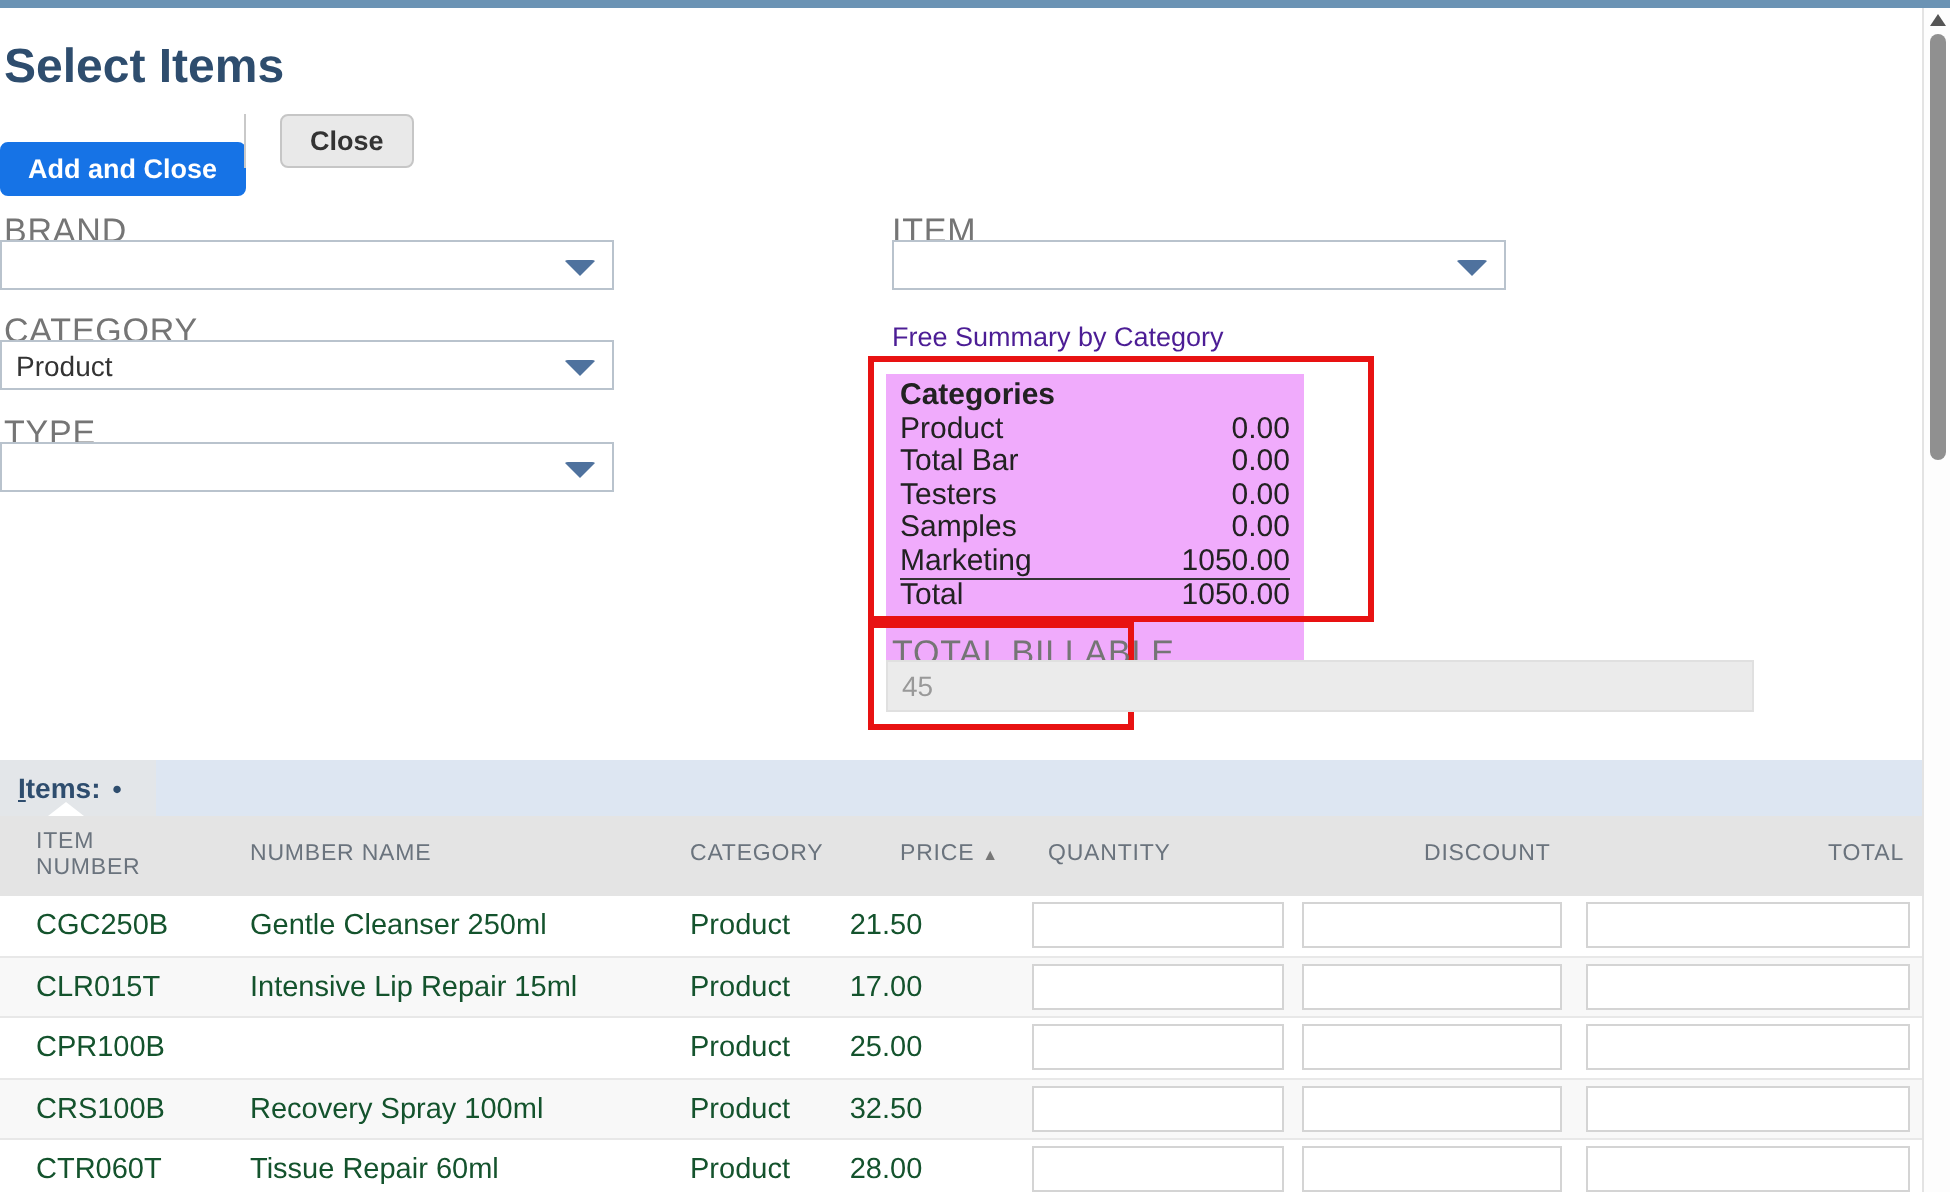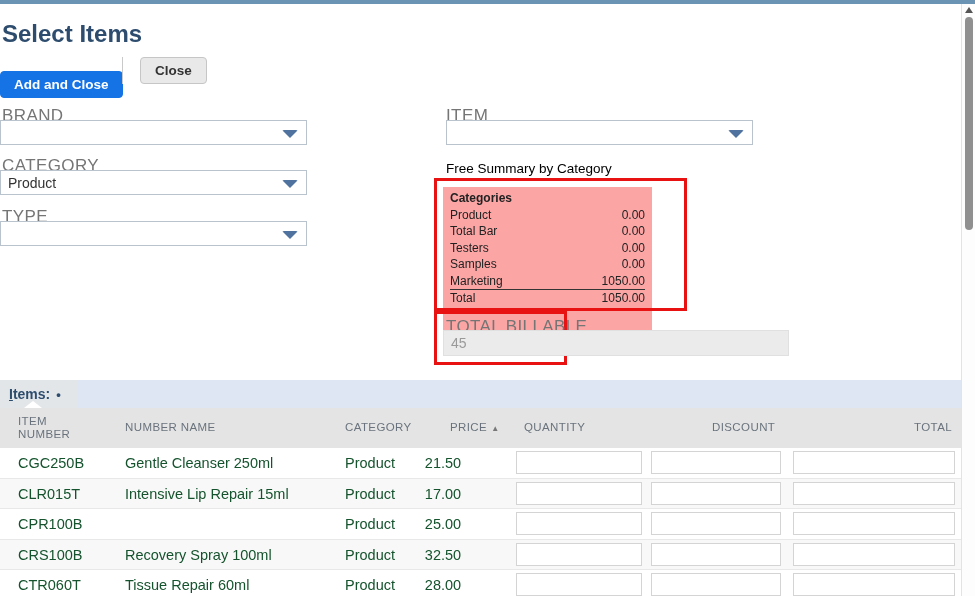--- a/index.html
+++ b/index.html
@@ -22,34 +22,34 @@
 
   
   .field-label { font-size:17px; color:#757575; letter-spacing:.4px; }
   .select-box { width:307px; height:25px; border:1px solid #b9c3cd; background:#fff;
                 display:flex; align-items:center; padding-left:7px; font-size:14px; color:#333;
                 cursor:pointer; }
   .select-arrow { position:absolute; right:8px; top:9px; width:0; height:0;
                   border-left:8px solid transparent; border-right:8px solid transparent;
                   border-top:8px solid #4f729e; border-radius:2px; }
 
-  .section-label { font-size:13.5px; color:#000000; }
+  .section-label { font-size:13.5px; color:#4c1d95; }
 
   
   .red-box { border:3px solid #e81212; background:transparent; pointer-events:none; }
 
   
-  .summary-box { left:443px; top:187px; width:209px; height:150px; background:#fca5a5;
-                 padding:3px 7px 0 7px; font-size:12px; color:#222; }
+  .summary-box { left:443px; top:187px; width:209px; height:150px; background:#f0abfc;
+                 padding:3px 7px 0 7px; font-size:15px; color:#222; }
   .summary-header { font-weight:bold; line-height:16.5px; }
   .summary-row { display:flex; justify-content:space-between; line-height:16.5px; }
   .summary-row.last-cat { border-bottom:1px solid #333; }
 
   
-  .disabled-input { left:443px; top:330px; width:346px; height:26px; background:#ebebeb;
+  .disabled-input { left:443px; top:330px; width:434px; height:26px; background:#ebebeb;
                     border:1px solid #e0e0e0; color:#999; font-size:14px; padding-left:7px;
                     font-family:"Liberation Sans",sans-serif; }
 
   
   .tab-strip { left:0; top:380px; width:961px; height:28px; background:#dde6f2; }
   .items-tab { left:0; top:380px; width:78px; height:28px; background:#e3e6e9;
                display:flex; align-items:center; padding-left:9px; cursor:pointer;
                font-size:14px; font-weight:bold; color:#2e4d6e; }
   .items-tab .ak { text-decoration:underline; }
   .items-tab .bullet { margin-left:6px; font-size:13px; }

